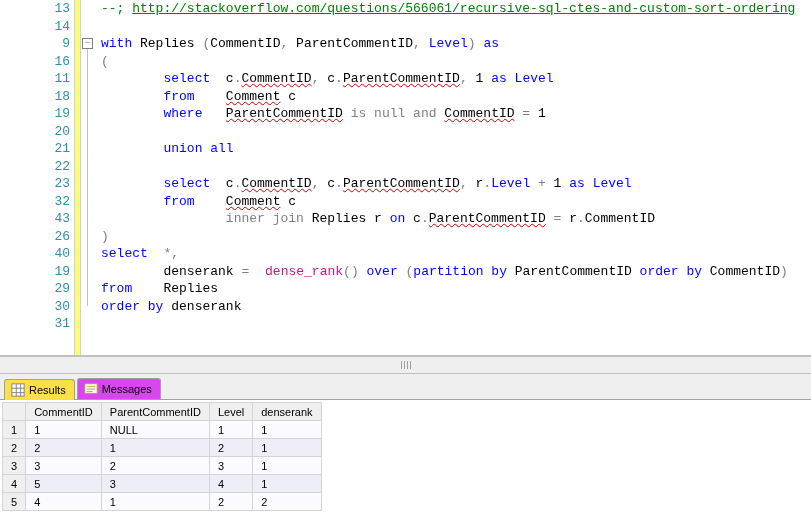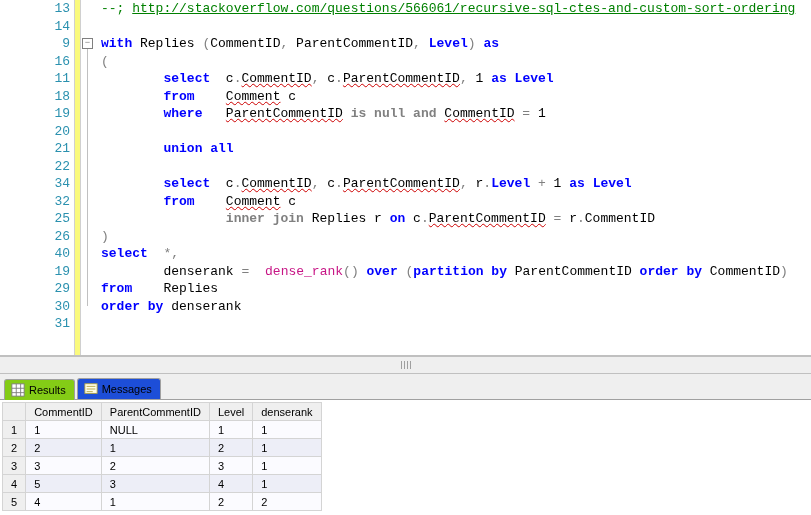--- a/index.html
+++ b/index.html
@@ -64,21 +64,21 @@
   }
   .code {
     padding: 0 6px;
     white-space: pre;
     line-height: 17.5px;
     font-size: 13px;
     flex: 1;
     overflow: auto;
   }
   .code-line { height: 17.5px; }
-  .kw { color: #0000ff; font-weight: bold; }
+  .kw { color: #0000ff; }
   .grey { color: #808080; }
   .func { color: #c71585; margin-left: 8px; }
   .comment { color: #008000; }
   .comment a { color: #008000; }
   .wavy { text-decoration: underline wavy #cc0000; text-decoration-thickness: 1px; }
   .scroll-h {
     height: 18px;
     background: #efefef;
     border-top: 1px solid #c0c0c0;
     border-bottom: 1px solid #c0c0c0;
@@ -103,26 +103,26 @@
     font-size: 11px;
   }
   .tab {
     display: flex;
     align-items: center;
     gap: 4px;
     padding: 3px 8px 3px 6px;
     border: 1px solid #a0a0a0;
     border-bottom: none;
     margin-right: 2px;
-    background: #1d4ed8;
+    background: #d946ef;
     cursor: pointer;
     border-radius: 3px 3px 0 0;
   }
   .tab.active {
-    background: #84cc16;
+    background: #fde047;
     position: relative;
     top: 1px;
   }
   .tab .ico { width: 14px; height: 14px; }
   .grid-wrap {
     padding: 2px;
     font-family: "Segoe UI", Tahoma, sans-serif;
     font-size: 11px;
   }
   table.grid {
@@ -159,23 +159,23 @@
       <div class="gutter-line">13</div>
       <div class="gutter-line">14</div>
       <div class="gutter-line">9</div>
       <div class="gutter-line">16</div>
       <div class="gutter-line">11</div>
       <div class="gutter-line">18</div>
       <div class="gutter-line">19</div>
       <div class="gutter-line">20</div>
       <div class="gutter-line">21</div>
       <div class="gutter-line">22</div>
-      <div class="gutter-line">34</div>
+      <div class="gutter-line">23</div>
       <div class="gutter-line">32</div>
-      <div class="gutter-line">25</div>
+      <div class="gutter-line">43</div>
       <div class="gutter-line">26</div>
       <div class="gutter-line">40</div>
       <div class="gutter-line">19</div>
       <div class="gutter-line">29</div>
       <div class="gutter-line">30</div>
       <div class="gutter-line">31</div>
     </div>
   <div class="margin-strip"></div>
   <div class="fold-strip" id="foldstrip">
       <div class="fold-box" style="top: 38px;">−</div>

